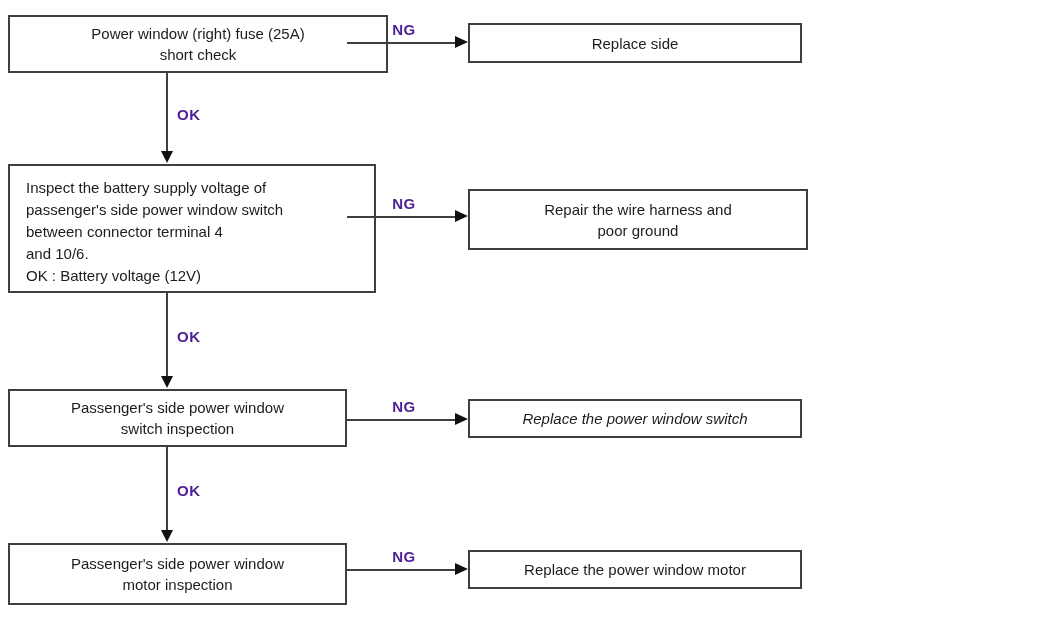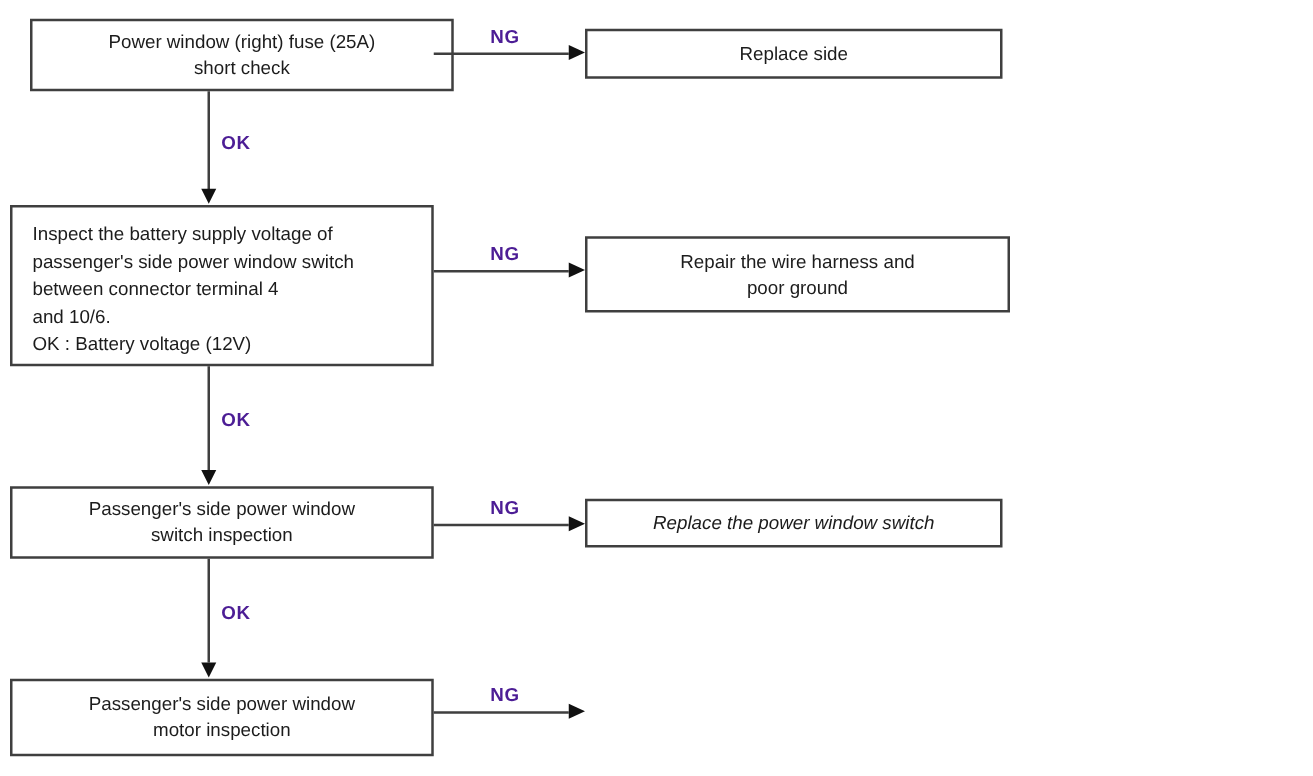--- a/index.html
+++ b/index.html
@@ -72,42 +72,43 @@
   .ng-label {
     width: 40px;
     text-align: center;
   }
 </style>
 </head>
 <body>
 
 <div class="canvas">
 
-  <div class="box" style="left:8px; top:15px; width:339px; height:58px;margin-left:16px;">Power window (right) fuse (25A)
+  <div class="box" style="left:8px; top:15px; width:380px; height:58px;">Power window (right) fuse (25A)
 short check</div>
 
-  <div class="box left-align" style="left:8px; top:164px; width:339px; height:129px;">Inspect the battery supply voltage of
+  <div class="box left-align" style="left:8px; top:164px; width:368px; height:129px;">Inspect the battery supply voltage of
 passenger's side power window switch
 between connector terminal 4
 and 10/6.
 OK : Battery voltage (12V)</div>
 
   <div class="box" style="left:8px; top:389px; width:339px; height:58px;">Passenger's side power window
 switch inspection</div>
 
   <div class="box" style="left:8px; top:543px; width:339px; height:62px;">Passenger's side power window
 motor inspection</div>
 
   <div class="box" style="left:468px; top:23px; width:334px; height:40px;">Replace side</div>
 
   <div class="box" style="left:468px; top:189px; width:340px; height:61px;">Repair the wire harness and
 poor ground</div>
 
   <div class="box" style="left:468px; top:399px; width:334px; height:39px;font-style:italic;">Replace the power window switch</div>
 
+  <div class="box" style="left:468px; top:550px; width:334px; height:39px;">Replace the power window motor</div>
 
   <div class="hline" style="left:347px; top:42px; width:108px;"></div>
   <div class="arrow-right" style="left:455px; top:36px;"></div>
   <div class="edge-label ng-label" style="left:384px; top:21px;">NG</div>
 
   <div class="hline" style="left:347px; top:216px; width:108px;"></div>
   <div class="arrow-right" style="left:455px; top:210px;"></div>
   <div class="edge-label ng-label" style="left:384px; top:195px;">NG</div>
 
   <div class="hline" style="left:347px; top:419px; width:108px;"></div>

